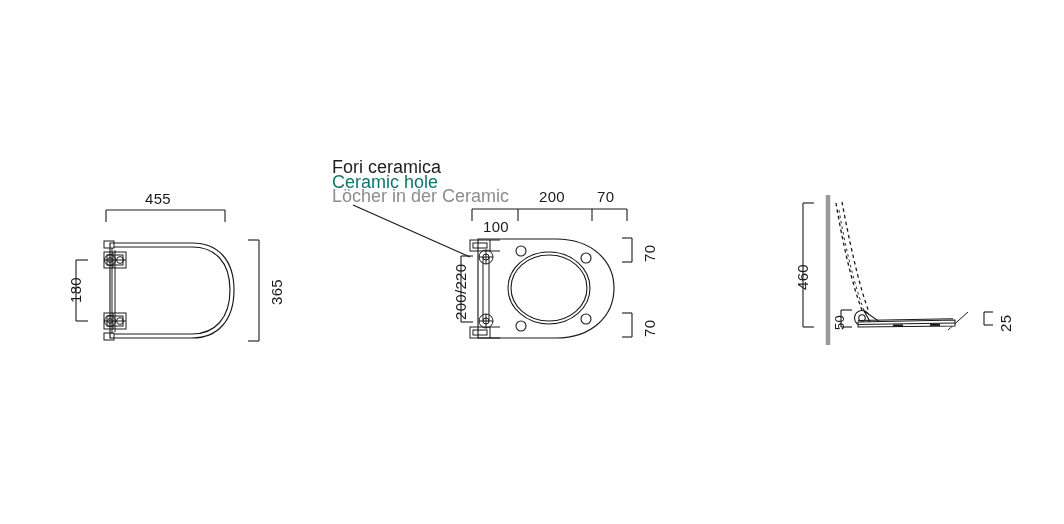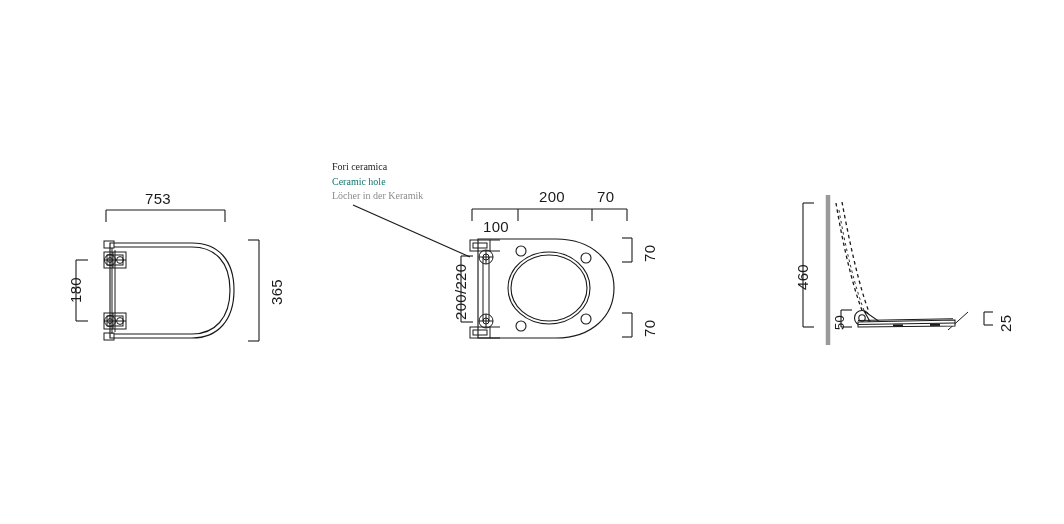--- a/index.html
+++ b/index.html
@@ -23,22 +23,22 @@
     letter-spacing: 0.3px;
     white-space: nowrap;
   }
   .dim-label.vert {
     transform-origin: 0 0;
     transform: rotate(-90deg);
   }
   .note {
     position: absolute;
     white-space: nowrap;
-    font-family: Liberation Serif, serif;
-    font-size: 10px;
+    font-family: Liberation Sans, sans-serif;
+    font-size: 18px;
     line-height: 14.5px;
   }
   .note .l1 { color: #1d1d1d; display: block; }
   .note .l2 { color: #0f766e; display: block; }
   .note .l3 { color: #8c8c8c; display: block; }
   svg { position: absolute; left: 0; top: 0; overflow: visible; }
 </style>
 </head>
 <body>
 
@@ -92,21 +92,21 @@
         <rect x="107" y="316" width="16" height="10"></rect>
         <circle cx="110" cy="321" r="5.5"></circle>
         <circle cx="110" cy="321" r="2.4"></circle>
         <circle cx="120" cy="321" r="3.4"></circle>
         <line x1="104" y1="321" x2="126" y2="321"></line>
         <line x1="113" y1="313" x2="113" y2="329"></line>
       </g>
     </g>
   </svg>
 
-  <div class="dim-label" style="left:145px; top:190px;">753</div>
+  <div class="dim-label" style="left:145px; top:190px;">455</div>
   <div class="dim-label vert" style="left:268px; top:305px;">365</div>
   <div class="dim-label vert" style="left:67px; top:303px;">180</div>
 
   <svg width="1064" height="524">
     <g stroke="#1a1a1a" fill="none" stroke-width="1" shape-rendering="geometricPrecision">
 
       <line x1="353" y1="205" x2="470" y2="257" stroke-width="1.1"></line>
 
       <g>
         <line x1="472" y1="209" x2="627" y2="209" stroke-width="1.1"></line>
@@ -181,21 +181,21 @@
         <circle cx="486" cy="321" r="3"></circle>
         <line x1="479" y1="321" x2="493" y2="321"></line>
         <line x1="486" y1="314" x2="486" y2="328"></line>
       </g>
     </g>
   </svg>
 
   <div class="note" style="left:332px; top:160px;">
     <span class="l1">Fori ceramica</span>
     <span class="l2">Ceramic hole</span>
-    <span class="l3">Löcher in der Keramik</span>
+    <span class="l3">Löcher in der Ceramic</span>
   </div>
 
   <div class="dim-label" style="left:483px; top:188px;margin-top:30px;">100</div>
   <div class="dim-label" style="left:539px; top:188px;">200</div>
   <div class="dim-label" style="left:597px; top:188px;">70</div>
 
   <div class="dim-label vert" style="left:452px; top:320px;">200/220</div>
 
   <div class="dim-label vert" style="left:641px; top:262px;">70</div>
   <div class="dim-label vert" style="left:641px; top:337px;">70</div>

